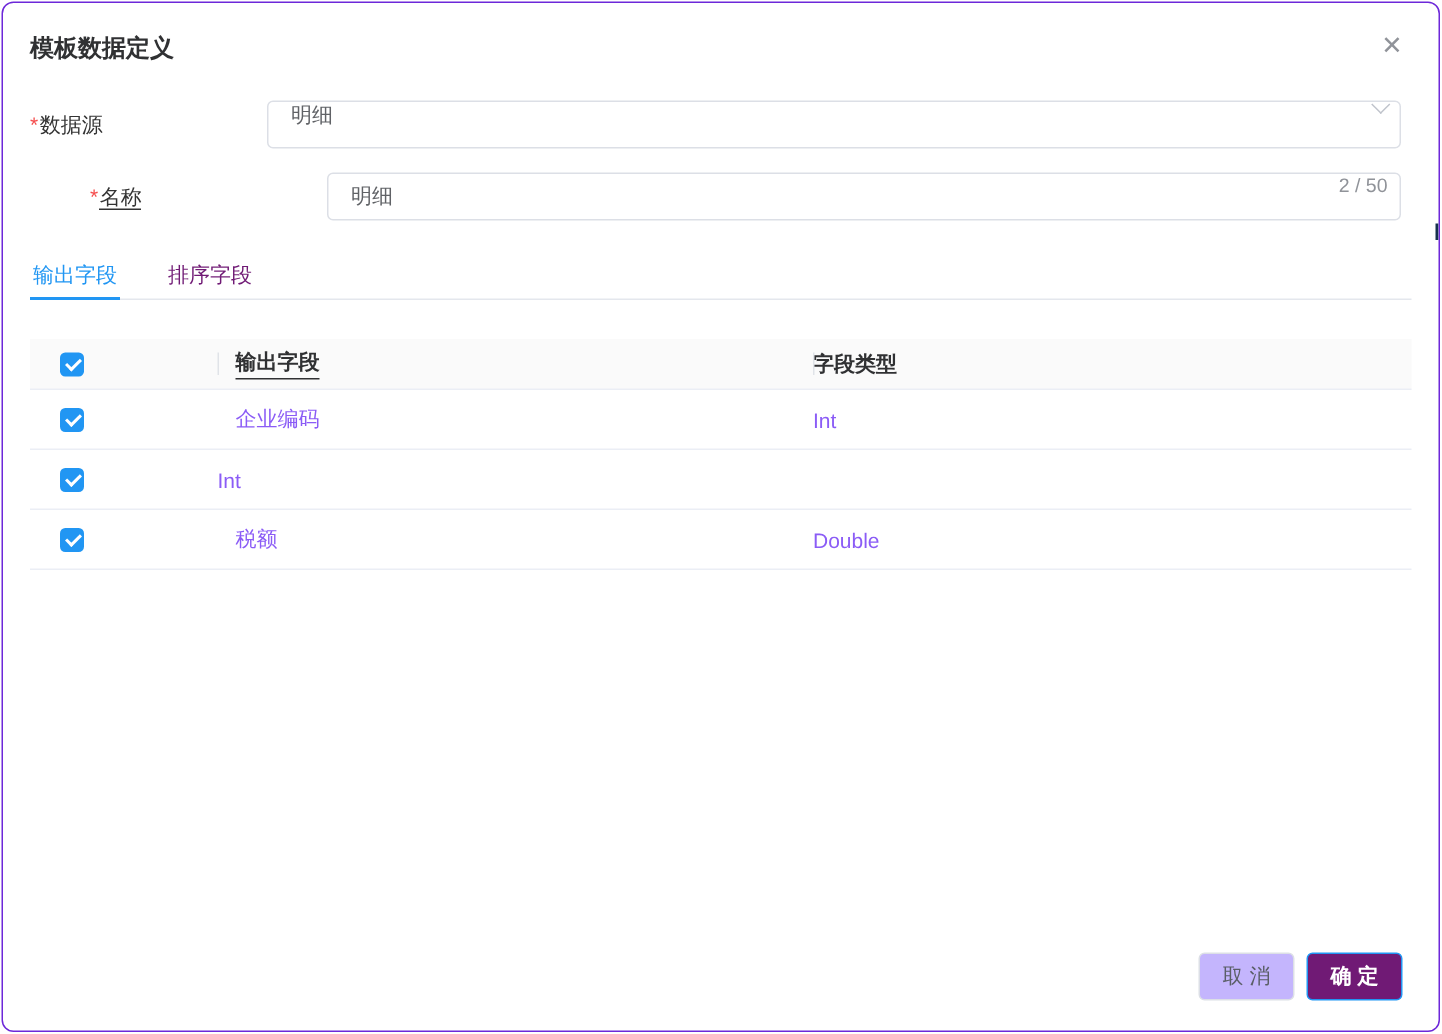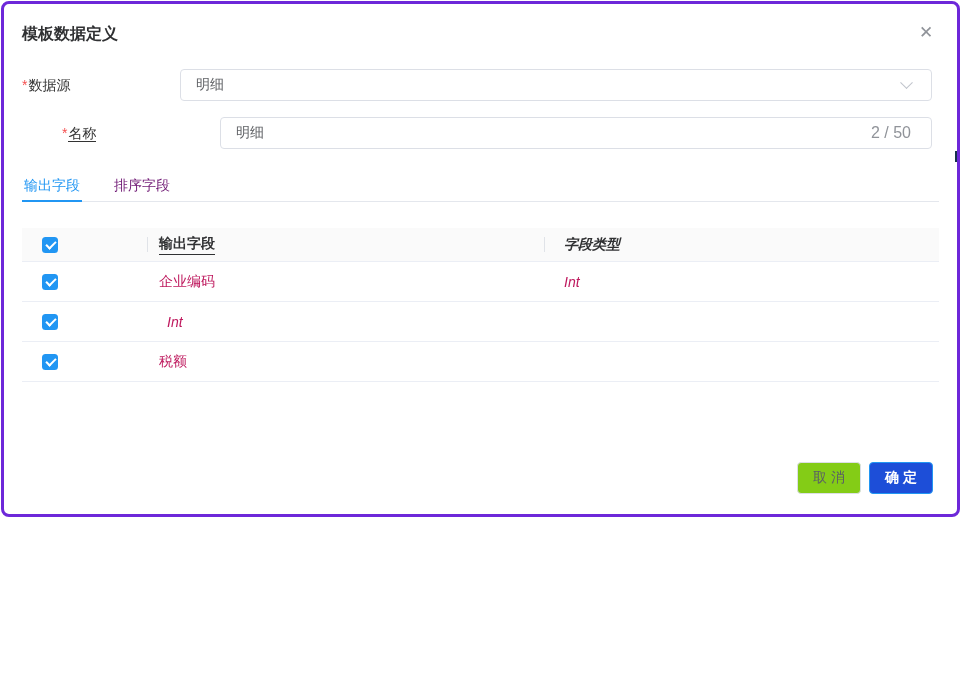--- a/index.html
+++ b/index.html
@@ -1,94 +1,94 @@
 <!DOCTYPE html>
 <html><head>
 <meta charset="utf-8">
 <style>
   * { margin:0; padding:0; box-sizing:border-box; }
   html,body { width:961px; height:689px; background:#fff; }
   body { font-family:"Liberation Sans","DejaVu Sans",sans-serif; font-size:14px; color:#303133; }
 
   .dialog {
-    position:relative; width:959px; height:516px; margin:1px;
-    background:#fff; border:3px solid #6d28d9; border-radius:8px;
+    position:relative; width:959px; height:687px; margin:1px;
+    background:#fff; border:1px solid #6d28d9; border-radius:8px;
     overflow:hidden;
   }
 
   
   .dlg-title { position:absolute; top:20px; left:18px; font-size:16px; font-weight:bold; color:#303133; }
   .close-btn {
     position:absolute; top:18px; right:20px; width:22px; height:22px;
     color:#909399; font-size:17px; line-height:22px; text-align:center; cursor:pointer;
   }
 
   
   .form-label { position:absolute; left:18px; height:32px; line-height:32px; color:#333;text-align:center; }
   .req { color:#f54e4e; margin-right:1px; }
   .lbl-underline { border-bottom:1px solid #333; padding-bottom:0px; }
   .field-box {
     position:absolute; left:176px; right:25px; height:32px;
     border:1px solid #dcdfe6; border-radius:4px; background:#fff;
-    display:flex; align-items:center; padding:0 20px 0 15px; color:#606266;gap:36px;
+    display:flex; align-items:flex-start; padding:0 8px 0 15px; color:#606266;gap:36px;
   }
   .row-datasource .form-label, .box-datasource { top:65px; }
   .row-name .form-label, .box-name { top:113px;margin-left:40px; }
   .select-value { flex:1; }
   .chevron {
     width:9px; height:9px; border-right:1.5px solid #c0c4cc; border-bottom:1.5px solid #c0c4cc;
     transform:rotate(45deg) translate(-2px,-2px); margin-left:auto;
   }
   .name-input {
     flex:1; border:none; outline:none; font:inherit; color:#606266; background:transparent; height:100%;
   }
-  .counter { color:#909399; font-size:16px; margin-left:8px; white-space:nowrap; }
+  .counter { color:#909399; font-size:13px; margin-left:8px; white-space:nowrap; }
 
   
   .tabs {
     position:absolute; top:167px; left:18px; right:18px;
     display:flex; border-bottom:1px solid #e4e7ed; height:31px;
   }
   .tab { position:relative; margin-right:30px; padding:6px 2px 0; cursor:pointer; color:#701a75; }
   .tab.active { color:#2196f3; font-weight:500; }
   .tab.active::after {
     content:""; position:absolute; left:0; right:0; bottom:-1px; height:2px; background:#2196f3;
   }
 
   
   .table { position:absolute; top:224px; left:18px; right:18px; }
   .t-row { display:flex; align-items:center; height:40px; border-bottom:1px solid #ebeef5; background:#fff; }
   .t-head { height:34px; background:#fafafa; border-bottom:1px solid #ebeef5; font-weight:bold; }
   .c-check { width:125px; padding-left:20px; display:flex; align-items:center; height:100%; }
   .c-field { width:397px; padding-left:12px; display:flex; align-items:center; height:100%; }
-  .c-type  { flex:1; padding-left:20px; display:flex; align-items:center; height:100%;font-style:italic; }
+  .c-type  { flex:1; padding-left:0; display:flex; align-items:center; height:100%; }
   .t-head .c-field, .t-head .c-type { position:relative; }
   .t-head .c-field::before, .t-head .c-type::before {
     content:""; position:absolute; left:0; top:9px; bottom:9px; width:1px; background:#e0e3e8;
   }
   .t-head .c-field span { border-bottom:1px solid #303133; padding-bottom:1px; }
-  .t-row:not(.t-head) { color:#be185d; }
+  .t-row:not(.t-head) { color:#8b5cf6; }
 
   .checkbox {
     position:relative; width:16px; height:16px; border-radius:3.5px;
     background:#2196f3; cursor:pointer; flex:0 0 auto;
   }
   .checkbox::after {
     content:""; position:absolute; left:3.5px; top:4px; width:8px; height:4px;
     border-left:2px solid #fff; border-bottom:2px solid #fff; transform:rotate(-45deg);
   }
 
   
   .footer { position:absolute; right:24px; bottom:20px; display:flex; gap:8px; }
   .btn {
     height:32px; min-width:64px; padding:0 14px; border-radius:4px; font-size:14px;
     display:flex; align-items:center; justify-content:center; cursor:pointer; white-space:nowrap;
   }
-  .btn-cancel { background:#84cc16; border:1px solid #dcdfe6; color:#5a5e66; }
-  .btn-confirm { background:#1d4ed8; border:1px solid #2196f3; color:#fff; font-weight:bold; }
+  .btn-cancel { background:#c4b5fd; border:1px solid #dcdfe6; color:#5a5e66; }
+  .btn-confirm { background:#701a75; border:1px solid #2196f3; color:#fff; font-weight:bold; }
 
   
   .edge-artifact { position:absolute; right:0; top:147px; width:2px; height:11px; background:#16324c; }
 </style>
 </head>
 <body>
 
 <div class="dialog">
 
   <div class="dlg-title">模板数据定义</div>
@@ -141,20 +141,21 @@
         <span class="checkbox"></span>
       </div>
       <div class="c-type">Int</div>
     </div>
 
     <div class="t-row">
       <div class="c-check">
         <span class="checkbox"></span>
       </div>
       <div class="c-field">税额</div>
+      <div class="c-type">Double</div>
     </div>
   </div>
 
   <div class="footer">
     <div class="btn btn-cancel">取 消</div>
     <div class="btn btn-confirm">确 定</div>
   </div>
 
   <div class="edge-artifact"></div>
 </div>

